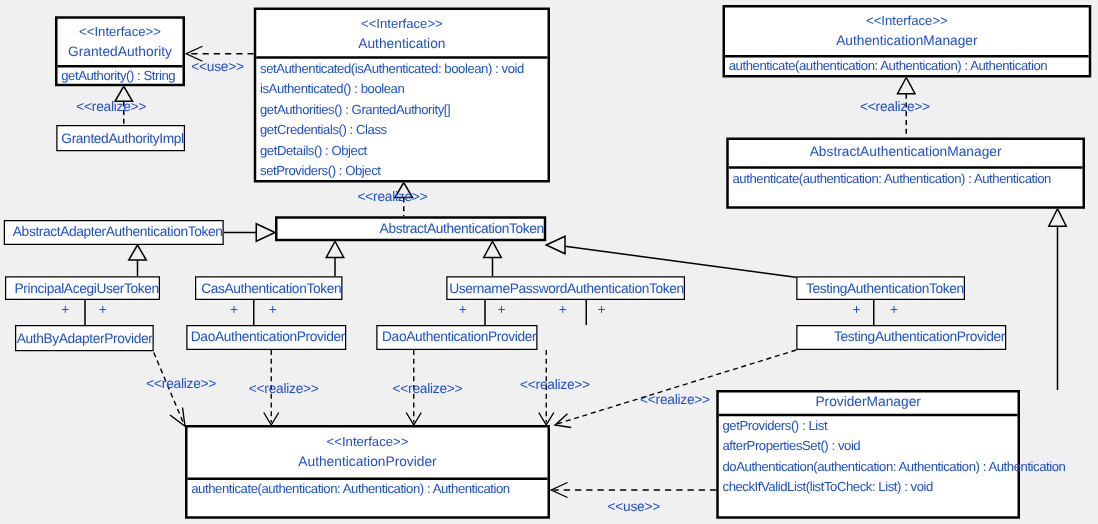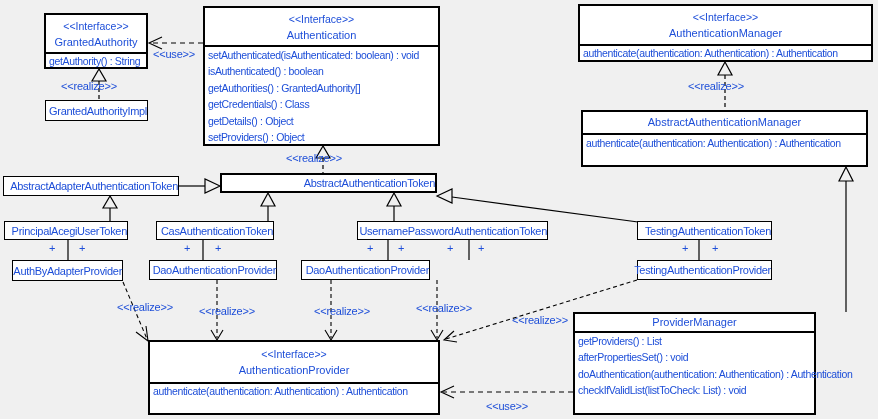--- a/index.html
+++ b/index.html
@@ -194,21 +194,21 @@
 
   <div class="cls thin single" style="left:149px;top:260px;width:128px;height:20px">
     <span class="nm">DaoAuthenticationProvider</span>
   </div>
 
   <div class="cls thin single" style="left:301px;top:260px;width:129px;height:20px">
     <span class="nm">DaoAuthenticationProvider</span>
   </div>
 
 
-  <div class="cls thin single" style="left:637px;top:260px;width:135px;height:20px">
+  <div class="cls thin single" style="left:637px;top:260px;width:168px;height:20px">
     <span class="nm">TestingAuthenticationProvider</span>
   </div>
 
   <div class="cls" style="left:148px;top:340px;width:292px;height:75px;--hh:40px;--rh:15.5px">
     <div class="hdr">
       <div class="st">&lt;&lt;Interface&gt;&gt;</div>
       <div class="nm">AuthenticationProvider</div>
     </div>
     <div class="m">authenticate(authentication: Authentication) : Authentication</div>
   </div>

